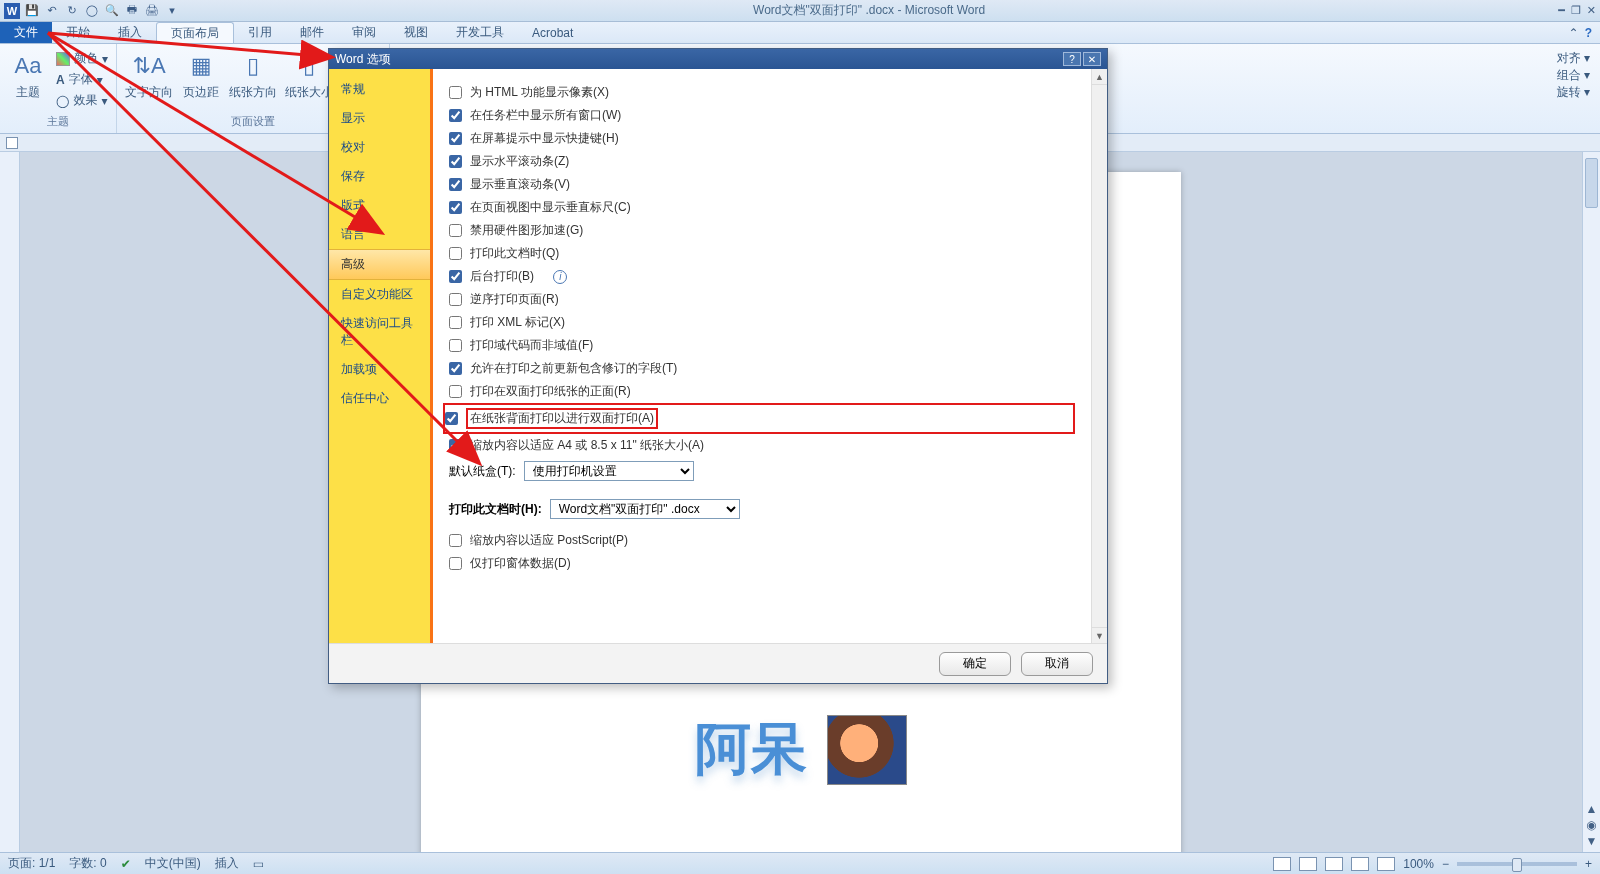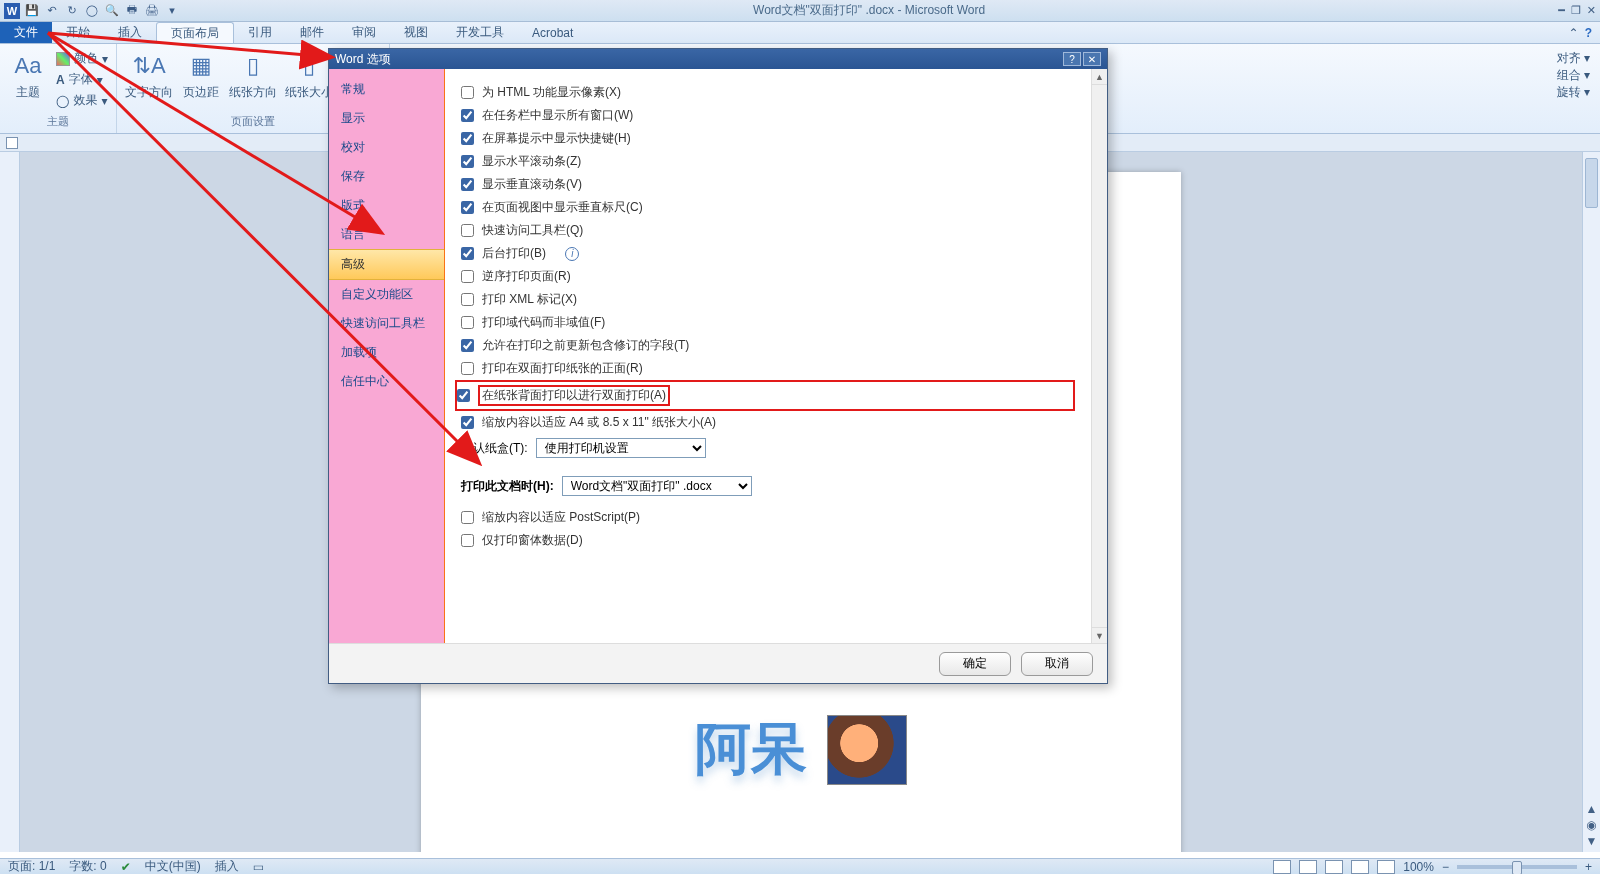--- a/index.html
+++ b/index.html
@@ -41,33 +41,33 @@
 .doc-scroll { flex: 1; overflow: auto; position: relative; }
 .page { width: 760px; height: 700px; background: #fff; margin: 20px auto; box-shadow: 0 0 6px rgba(0,0,0,.25); padding: 40px; position: relative; }
 .page .art { display: flex; align-items: center; gap: 20px; margin-top: 500px; justify-content: center; }
 .page .art .txt { font-size: 56px; color: #4a8fd6; font-weight: bold; text-shadow: 0 6px 8px rgba(80,140,200,.35); font-family: "KaiTi","STKaiti",serif; }
 .page .art .img { width: 80px; height: 70px; background: radial-gradient(circle at 40% 40%, #ffb07a 0 30%, #6a3d2a 31% 55%, #2a4a8a 56% 100%); border: 1px solid #888; }
 .right-scroll { width: 18px; background: #e9f0fa; border-left: 1px solid #b9cce2; position: relative; }
 .right-scroll .thumb { position: absolute; top: 6px; left: 2px; right: 2px; height: 50px; background: #c7d7ea; border: 1px solid #9db6d3; border-radius: 2px; }
 .right-scroll .nav { position: absolute; bottom: 4px; left: 0; right: 0; display: flex; flex-direction: column; align-items: center; gap: 2px; color: #436186; }
 
 
-.statusbar { position: absolute; bottom: 0; left: 0; right: 0; height: 16px; background: linear-gradient(#dfe9f5, #cde0f2); border-top: 1px solid #a9c0db; display: flex; align-items: center; padding: 0 8px; color: #3a5a7e; font-size: 11px; gap: 14px; }
+.statusbar { position: absolute; bottom: 0; left: 0; right: 0; height: 22px; background: linear-gradient(#dfe9f5, #cde0f2); border-top: 1px solid #a9c0db; display: flex; align-items: center; padding: 0 8px; color: #3a5a7e; font-size: 11px; gap: 14px; }
 .statusbar .right { margin-left: auto; display: flex; align-items: center; gap: 8px; }
 .zoom-slider { width: 120px; height: 4px; background: #a9c0db; position: relative; }
 .zoom-slider::after { content: ""; position: absolute; left: 50%; top: -4px; width: 8px; height: 12px; background: #dfe9f5; border: 1px solid #7a93b1; border-radius: 2px; transform: translateX(-50%); }
 .view-ico { width: 18px; height: 14px; border: 1px solid #7a93b1; background: #fff; }
 
 
 .dialog { position: absolute; left: 328px; top: 48px; width: 780px; height: 636px; background: #f3f3f3; border: 1px solid #425d83; box-shadow: 4px 4px 10px rgba(0,0,0,.25); display: flex; flex-direction: column; z-index: 50; }
 .dialog .dtitle { height: 20px; background: linear-gradient(#3a66a5, #2a5593); color: #fff; display: flex; align-items: center; padding: 0 6px; font-size: 11px; }
 .dialog .dtitle .dbtns { margin-left: auto; display: flex; }
 .dialog .dtitle .dbtns span { width: 18px; height: 14px; border: 1px solid #9fb8da; margin-left: 2px; display: flex; align-items: center; justify-content: center; color: #fff; font-size: 10px; background: #4a76b0; }
 .dialog .dbody { flex: 1; display: flex; background: #fff; min-height: 0; }
-.dnav { width: 116px; background: #f9a8d4; border-right: 1px solid #f97316; padding: 6px 0; }
+.dnav { width: 104px; background: #fde047; border-right: 3px solid #f97316; padding: 6px 0; }
 .dnav .item { padding: 6px 12px; color: #1a4a8a; cursor: default; font-size: 12px; }
 .dnav .item.sel { background: #ffd46a; background: linear-gradient(#ffe7a8, #ffc95a); border: 1px solid #e3b23a; border-left: none; border-right: none; color: #333; }
 .dcontent { flex: 1; position: relative; overflow: hidden; }
 .dcontent-inner { position: absolute; inset: 0 16px 0 0; overflow-y: auto; padding: 12px 16px; }
 .dcontent .opt { display: flex; align-items: center; gap: 8px; padding: 3px 0; color: #333; }
 .dcontent .opt input[type=checkbox] { width: 13px; height: 13px; accent-color: #3a66a5; }
 .dcontent .sect { font-weight: bold; color: #333; margin: 14px 0 8px 0; padding-bottom: 4px; border-bottom: 1px solid #e3e3e3; font-size: 12px; }
 .dcontent .selrow { display: flex; align-items: center; gap: 8px; padding: 4px 0; }
 .dcontent select { font-size: 12px; padding: 1px 4px; min-width: 170px; border: 1px solid #7f9db9; background: #fff; }
 .dcontent .info-ico { width: 14px; height: 14px; border-radius: 50%; border: 1px solid #4a77b3; color: #4a77b3; display: inline-flex; align-items: center; justify-content: center; font-size: 10px; font-style: italic; }
@@ -251,25 +251,29 @@
             <span>显示水平滚动条(Z)</span>
           </div>
         <div class="opt">
             <input type="checkbox" checked="" style="">
             <span>显示垂直滚动条(V)</span>
           </div>
         <div class="opt">
             <input type="checkbox" checked="" style="">
             <span>在页面视图中显示垂直标尺(C)</span>
           </div>
-
-
-        <div class="opt">
-            <input type="checkbox" style="">
-            <span>快速访问工具栏(Q)</span>
+        <div class="opt">
+            <input type="checkbox" style="">
+            <span>禁用硬件图形加速(G)</span>
+          </div>
+
+
+        <div class="opt">
+            <input type="checkbox" style="">
+            <span>打印此文档时(Q)</span>
           </div>
         <div class="opt"><input type="checkbox" checked="" style=""><span>后台打印(B)</span>&nbsp;<span class="info-ico">i</span></div>
         <div class="opt">
             <input type="checkbox" style="">
             <span>逆序打印页面(R)</span>
           </div>
         <div class="opt">
             <input type="checkbox" style="">
             <span>打印 XML 标记(X)</span>
           </div>

